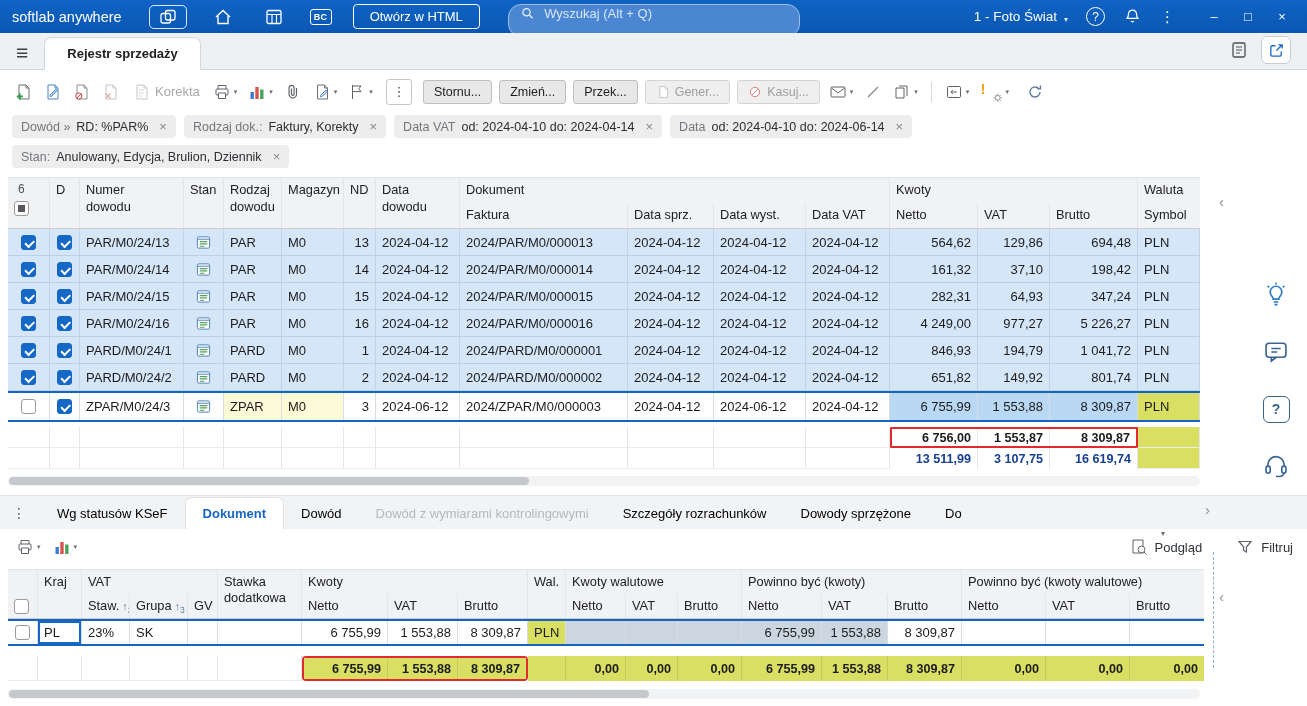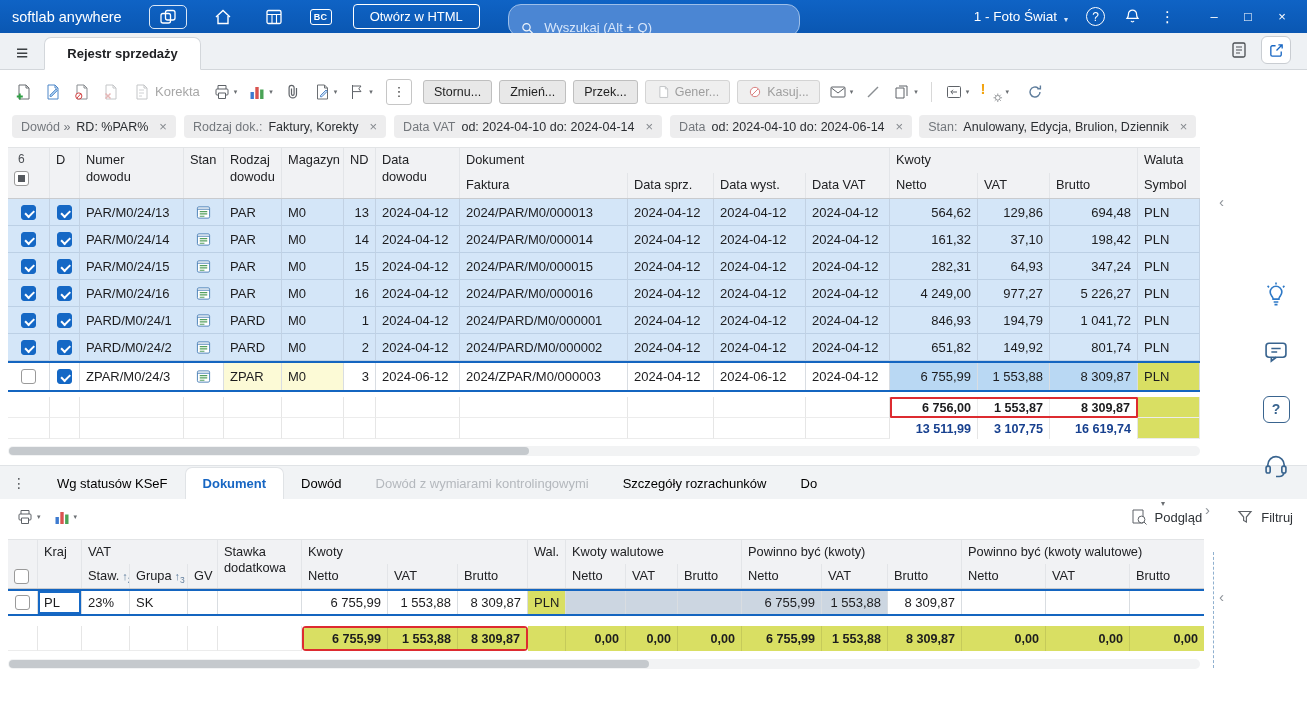--- a/index.html
+++ b/index.html
@@ -16,21 +16,21 @@
   .ic path,.ic rect,.ic circle{vector-effect:non-scaling-stroke}
 
   
   .topbar{height:33px;background:linear-gradient(#0f63c5,#0a57b2);display:flex;align-items:center;color:#fff;padding:0 8px 0 12px;gap:21px;position:relative}
   .brand{font-size:14.5px;white-space:nowrap;margin-right:6px}
   .pillbtn{display:flex;align-items:center;justify-content:center;height:24px;border-radius:5px}
   .cards-btn{width:38px;border:1.5px solid rgba(255,255,255,.85)}
   .flat{width:30px;border:none}
   .bcbadge{border:1.3px solid #fff;border-radius:3px;font-size:9px;padding:2px 3px;font-weight:700;letter-spacing:.5px}
   .openhtml{border:1.5px solid #fff;border-radius:4px;color:#fff;background:transparent;height:25px;display:flex;align-items:center;padding:0 16px;font-size:13px;white-space:nowrap}
-  .search{position:absolute;left:50%;top:4px;transform:translateX(-50%);width:292px;height:33px;border-radius:13px;background:#4b86d3;border:1px solid #9dbfe9;display:flex;align-items:flex-end;gap:8px;padding:0 11px}
+  .search{position:absolute;left:50%;top:4px;transform:translateX(-50%);width:292px;height:33px;border-radius:13px;background:#4b86d3;border:1px solid #9dbfe9;display:flex;align-items:flex-start;gap:8px;padding:0 11px}
   .search input{background:transparent;border:none;outline:none;color:#f2f7fd;font-size:13px;width:100%}
   .search input::placeholder{color:#d8e7fb}
   .topbar-right{margin-left:auto;display:flex;align-items:center;gap:18px}
   .company{display:flex;align-items:flex-end;gap:7px;font-size:13.5px;white-space:nowrap}
   .chevw{font-size:8px;color:#d8e7fb}
   .helpc{width:19px;height:19px;border:1.4px solid #fff;border-radius:50%;display:flex;align-items:center;justify-content:center;font-size:12px}
   .kebabw{font-size:15px;letter-spacing:0}
   .winctl{display:flex;margin-left:4px}
   .winbtn{width:34px;height:33px;display:flex;align-items:center;justify-content:center;font-size:13px}
 
@@ -48,21 +48,21 @@
   .btn{background:#e8e8e8;border:1px solid #bfbfbf;border-radius:3px;padding:4px 10px;font-size:12.5px;color:#1f1f1f;display:inline-flex;gap:5px;align-items:center;white-space:nowrap}
   .btn.disabled{color:#9e9e9e;background:#efefef;border-color:#d4d4d4}
   .korekta{color:#a7a7a7;display:inline-flex;gap:5px;align-items:center;margin:0 4px}
   .vsep{width:1px;height:20px;background:#d8d8d8;margin:0 4px}
   .morebox{width:26px;height:26px;border:1px solid #c6c6c6;border-radius:3px;display:flex;align-items:center;justify-content:center;color:#444;margin:0 4px}
   .warnwrap{position:relative;width:22px;height:20px}
   .warnmark{position:absolute;left:0;top:-2px;color:#f2a30e;font-weight:700;font-size:15px}
   .warnwrap svg{position:absolute;right:-2px;bottom:-2px}
 
   
-  .filters{padding:2px 12px 9px;background:#fff;display:flex;flex-direction:row;gap:7px}
+  .filters{padding:2px 12px 9px;background:#fff;display:flex;flex-direction:column;gap:7px}
   .frow{display:flex;gap:8px}
   .chip{background:#ededee;border-radius:4px;padding:4px 9px;display:inline-flex;gap:6px;align-items:center;font-size:12.5px;white-space:nowrap}
   .chip .lbl{color:#73777c}
   .chip .val{color:#2a2d31}
   .chip .x{color:#85898e;margin-left:5px;font-size:13px}
 
   
   .maingrid{padding-left:8px;position:relative;background:#fff}
   .ghead{display:grid;grid-template-columns:var(--g1);grid-template-rows:25px 25px;background:#f1f2f4;border-top:1px solid #e2e4e6;border-bottom:1px solid #c9cbce;width:1192px}
   .hc{padding:3px 6px;font-size:12.8px;color:#202124;line-height:17px;overflow:hidden;white-space:nowrap;border-right:1px solid #e3e5e8}
@@ -647,20 +647,21 @@
     </div>
   </div>
 
   <div class="ptabs">
     <span class="pkebab">⋮</span>
     <span class="ptab">Wg statusów KSeF</span>
     <span class="ptab active">Dokument</span>
     <span class="ptab">Dowód</span>
     <span class="ptab disabled">Dowód z wymiarami kontrolingowymi</span>
     <span class="ptab">Szczegóły rozrachunków</span>
+    <span class="ptab">Dowody sprzężone</span>
     <span class="ptab">Do</span>
   </div>
 
   <div class="ptools">
     <span class="tbtn">
       <svg class="ic" viewBox="0 0 18 18">
           <path d="M5 6V2.5h8V6" fill="none" stroke="#5f6368"></path>
           <rect x="3" y="6" width="12" height="6" rx="1" fill="#fff" stroke="#5f6368"></rect>
           <rect x="5.5" y="10" width="7" height="5.5" fill="#fff" stroke="#5f6368"></rect>
         </svg>

